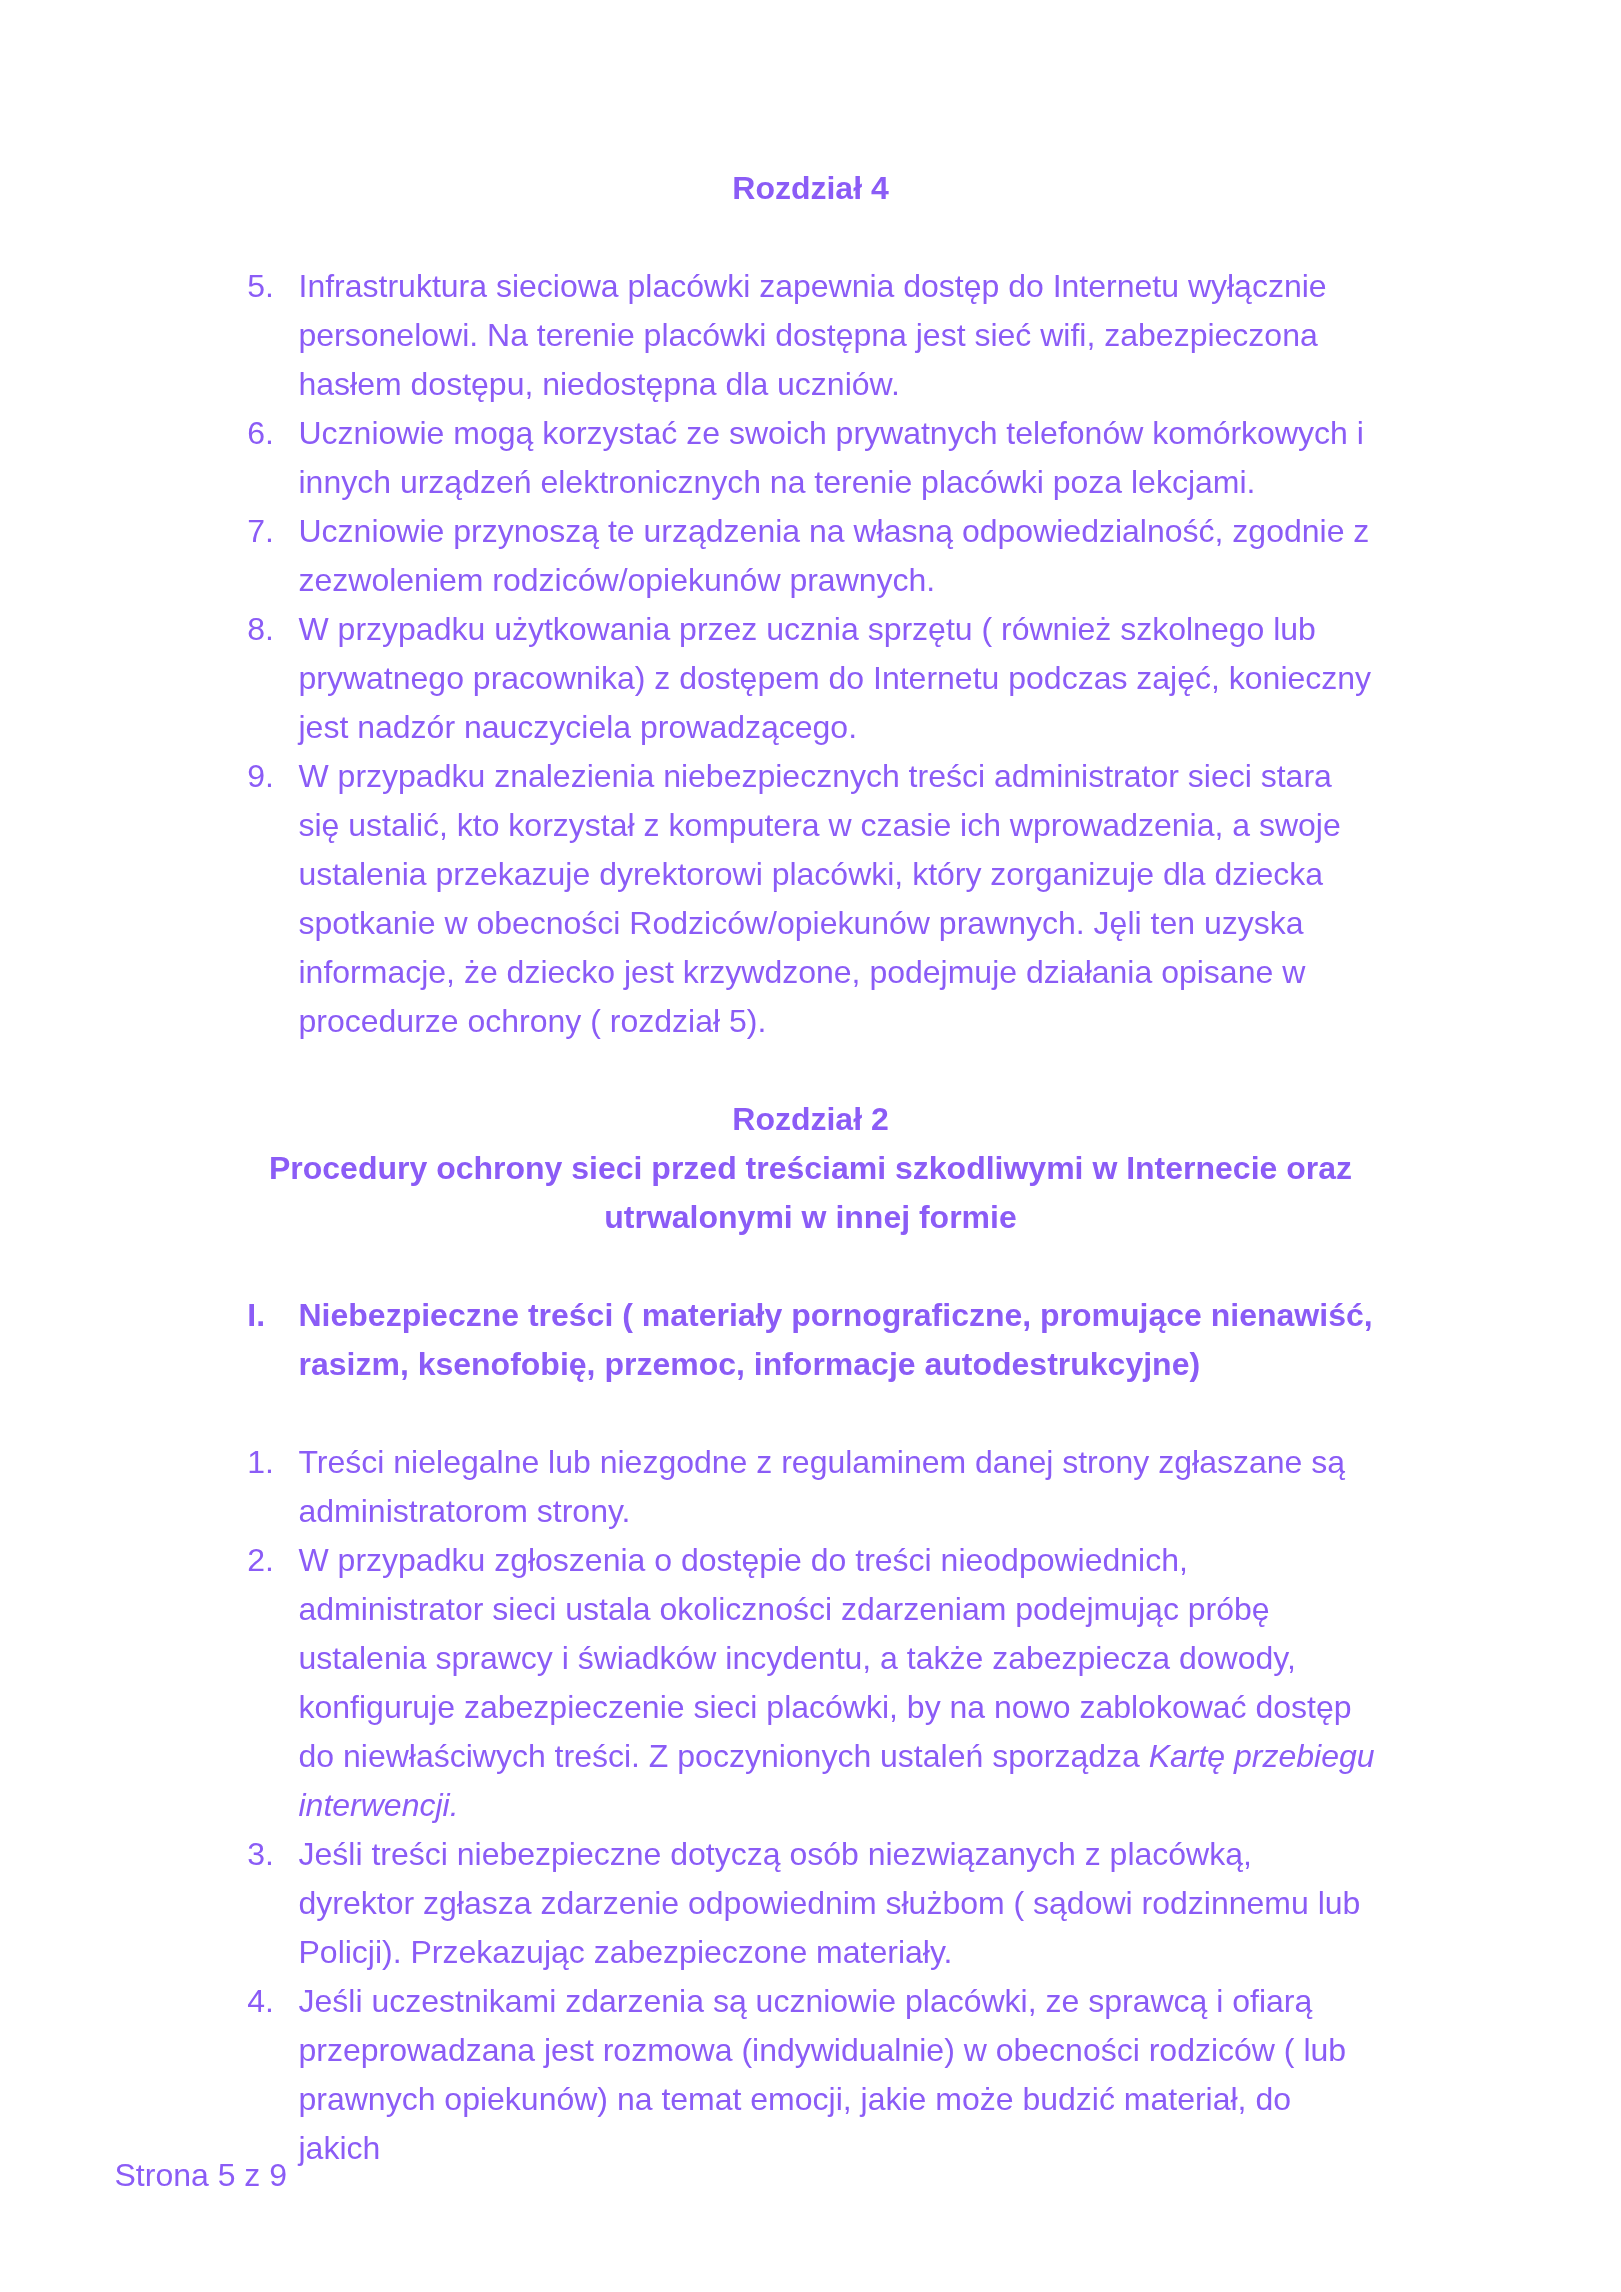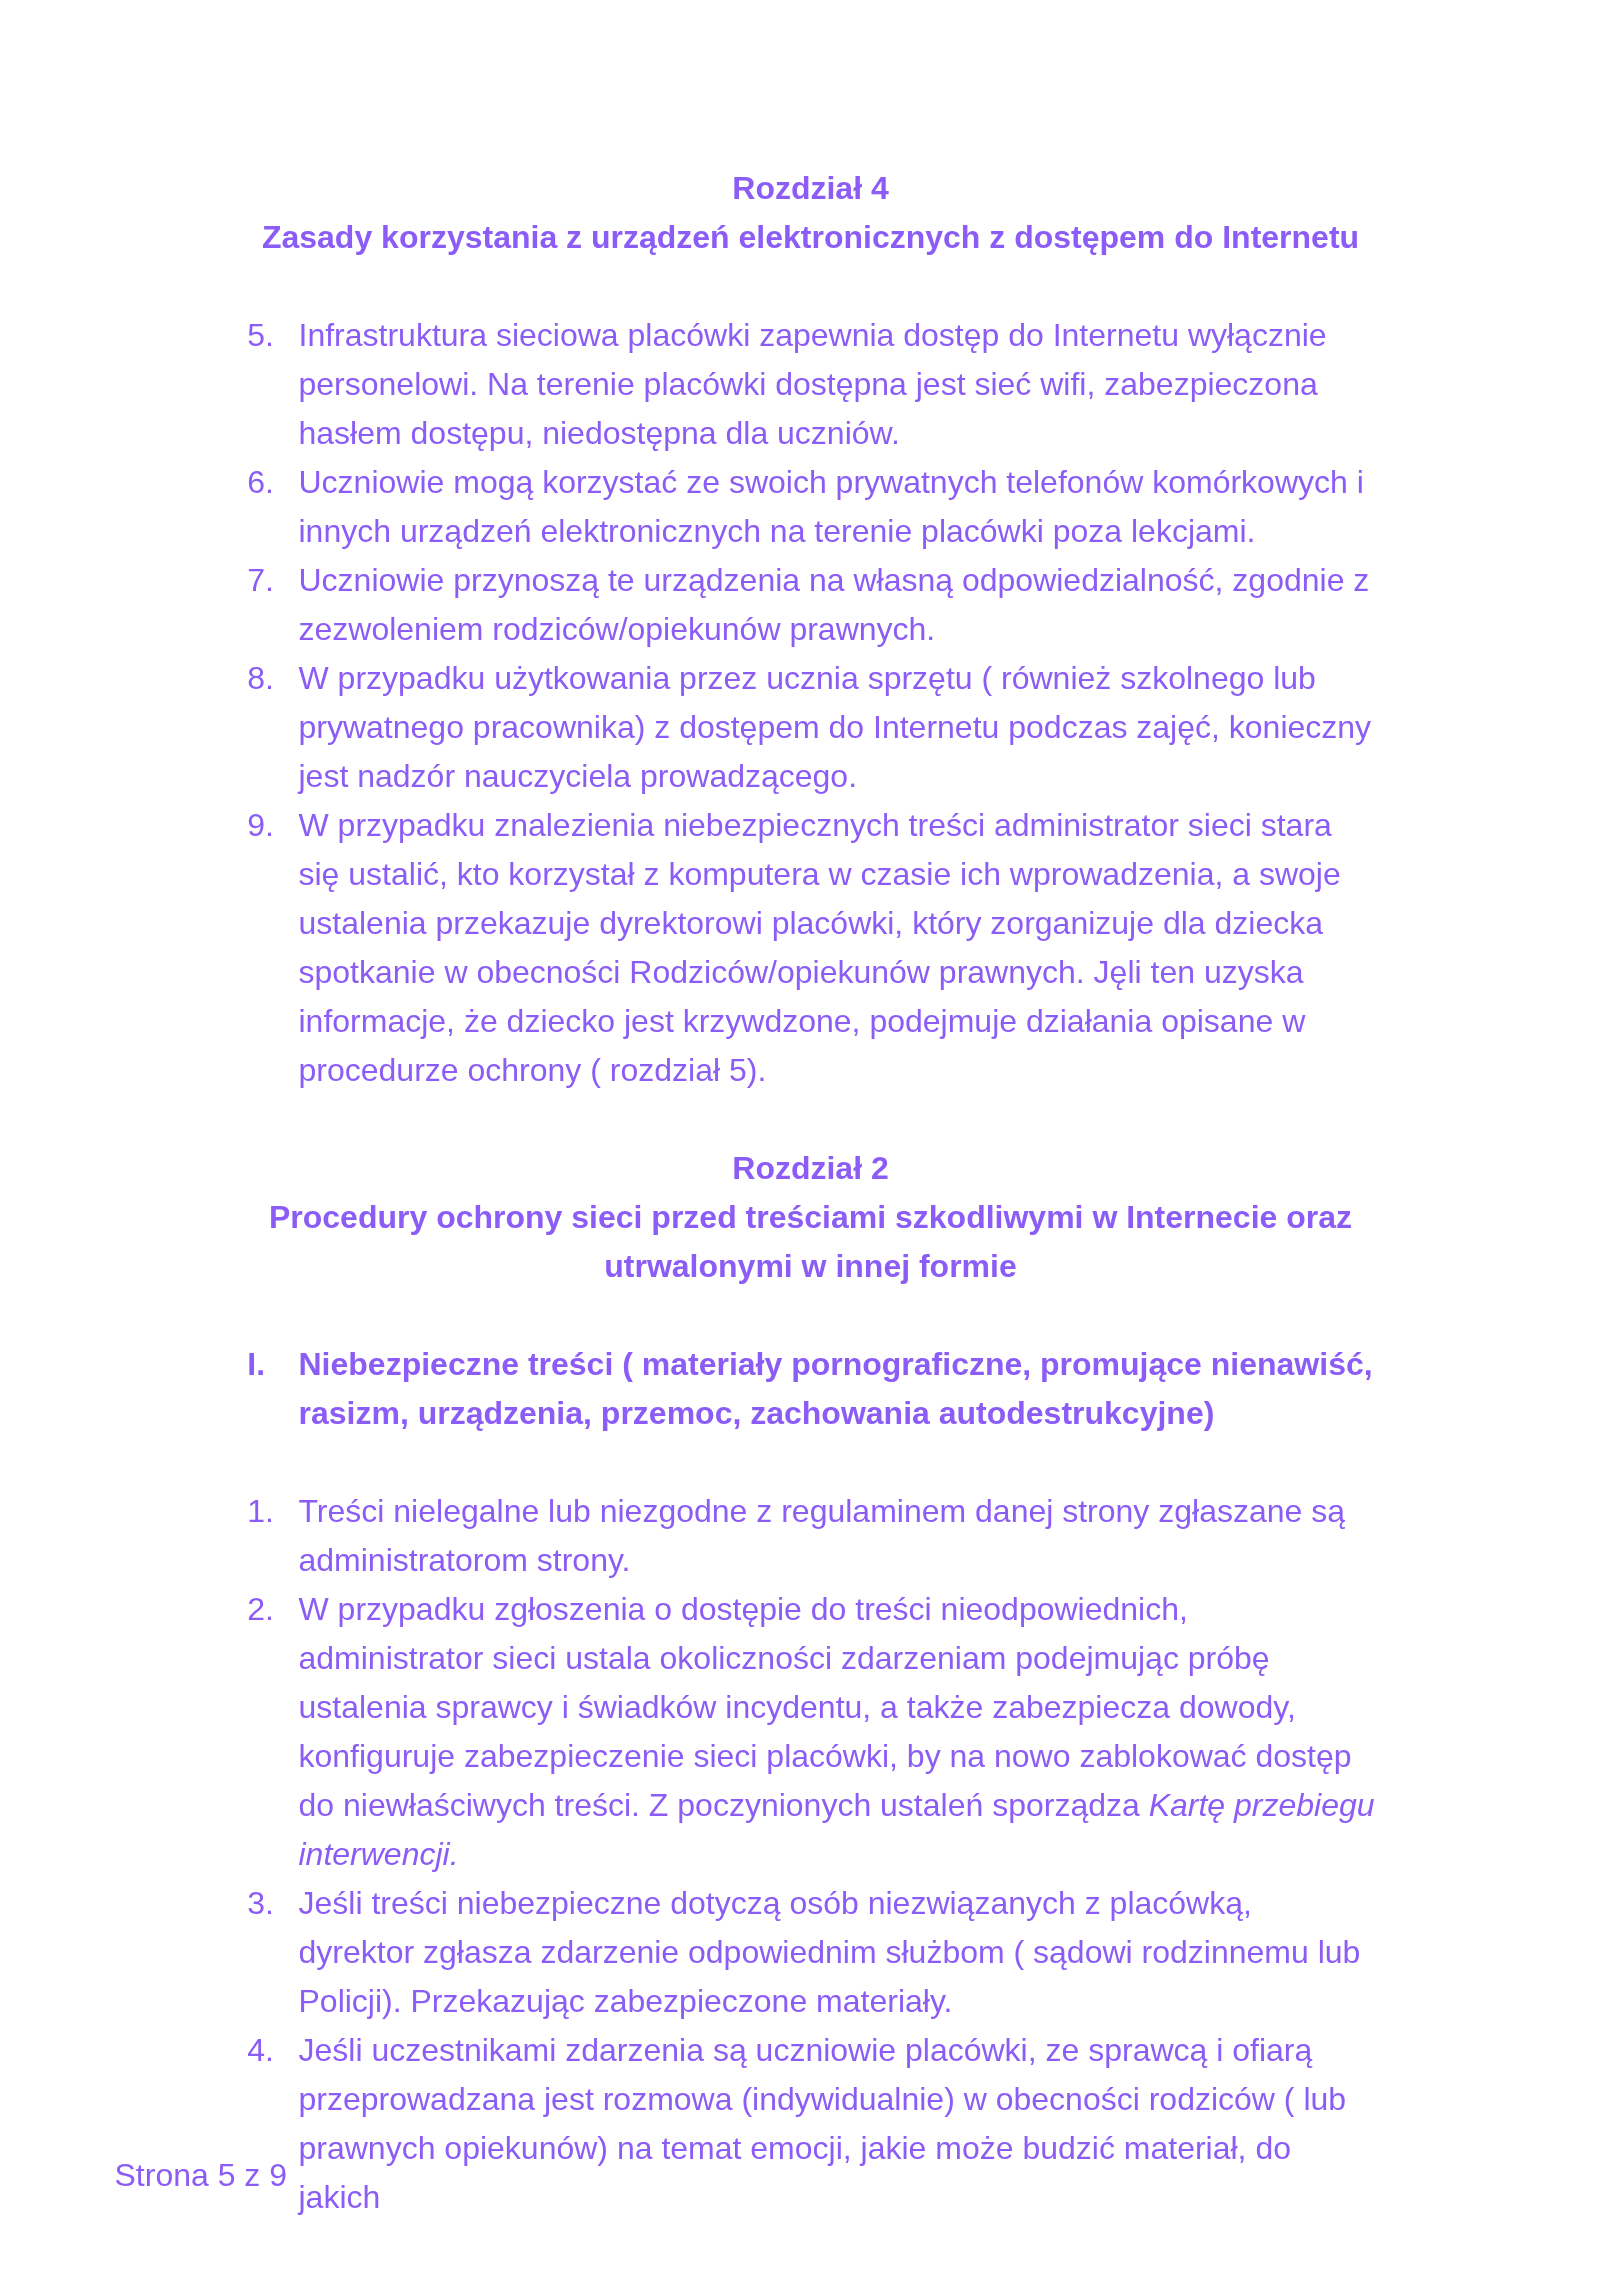--- a/index.html
+++ b/index.html
@@ -64,38 +64,37 @@
   }
   em { font-style: italic; }
 </style>
 </head>
 <body>
 
 <div class="page">
   <div class="content">
 
     <div class="heading">Rozdział 4</div>
-    <div class="heading">Zasady korzystania z urządzeń elektronicznych z dostępem do Internetu</div>
 
     <ol class="doc-list">
         <li class="doc-li"><span class="li-num">5.</span><span><span>Infrastruktura sieciowa placówki zapewnia dostęp do Internetu wyłącznie personelowi. Na terenie placówki dostępna jest sieć wifi, zabezpieczona hasłem dostępu, niedostępna dla uczniów.</span></span></li>
         <li class="doc-li"><span class="li-num">6.</span><span><span>Uczniowie mogą korzystać ze swoich prywatnych telefonów komórkowych i innych urządzeń elektronicznych na terenie placówki poza lekcjami.</span></span></li>
         <li class="doc-li"><span class="li-num">7.</span><span><span>Uczniowie przynoszą te urządzenia na własną odpowiedzialność, zgodnie z zezwoleniem rodziców/opiekunów prawnych.</span></span></li>
         <li class="doc-li"><span class="li-num">8.</span><span><span>W przypadku użytkowania przez ucznia sprzętu ( również szkolnego lub prywatnego pracownika) z dostępem do Internetu podczas zajęć, konieczny jest nadzór nauczyciela prowadzącego.</span></span></li>
         <li class="doc-li"><span class="li-num">9.</span><span><span>W przypadku znalezienia niebezpiecznych treści administrator sieci stara się ustalić, kto korzystał z komputera w czasie ich wprowadzenia, a swoje ustalenia przekazuje dyrektorowi placówki, który zorganizuje dla dziecka spotkanie w obecności Rodziców/opiekunów prawnych. Jęli ten uzyska informacje, że dziecko jest krzywdzone, podejmuje działania opisane w procedurze ochrony ( rozdział 5).</span></span></li>
       </ol>
 
     <div class="heading-block">
       <div class="heading">Rozdział 2</div>
       <div class="heading">Procedury ochrony sieci przed treściami szkodliwymi w Internecie oraz utrwalonymi w innej formie</div>
     </div>
 
     <div class="section-heading">
       <span class="section-num">I.</span>
-      <span>Niebezpieczne treści ( materiały pornograficzne, promujące nienawiść, rasizm, urządzenia, przemoc, zachowania autodestrukcyjne)</span>
+      <span>Niebezpieczne treści ( materiały pornograficzne, promujące nienawiść, rasizm, ksenofobię, przemoc, informacje autodestrukcyjne)</span>
     </div>
 
     <ol class="doc-list">
         <li class="doc-li"><span class="li-num">1.</span><span><span>Treści nielegalne lub niezgodne z regulaminem danej strony zgłaszane są administratorom strony.</span></span></li>
         <li class="doc-li"><span class="li-num">2.</span><span><span>W przypadku zgłoszenia o dostępie do treści nieodpowiednich, administrator sieci ustala okoliczności zdarzeniam podejmując próbę ustalenia sprawcy i świadków incydentu, a także zabezpiecza dowody, konfiguruje zabezpieczenie sieci placówki, by na nowo zablokować dostęp do niewłaściwych treści. Z poczynionych ustaleń sporządza </span><em>Kartę przebiegu interwencji.</em></span></li>
         <li class="doc-li"><span class="li-num">3.</span><span><span>Jeśli treści niebezpieczne dotyczą osób niezwiązanych z placówką, dyrektor zgłasza zdarzenie odpowiednim służbom ( sądowi rodzinnemu lub Policji). Przekazując zabezpieczone materiały.</span></span></li>
         <li class="doc-li"><span class="li-num">4.</span><span><span>Jeśli uczestnikami zdarzenia są uczniowie placówki, ze sprawcą i ofiarą przeprowadzana jest rozmowa (indywidualnie) w obecności rodziców ( lub prawnych opiekunów) na temat emocji, jakie może budzić materiał, do jakich</span></span></li>
       </ol>
 
   </div>

